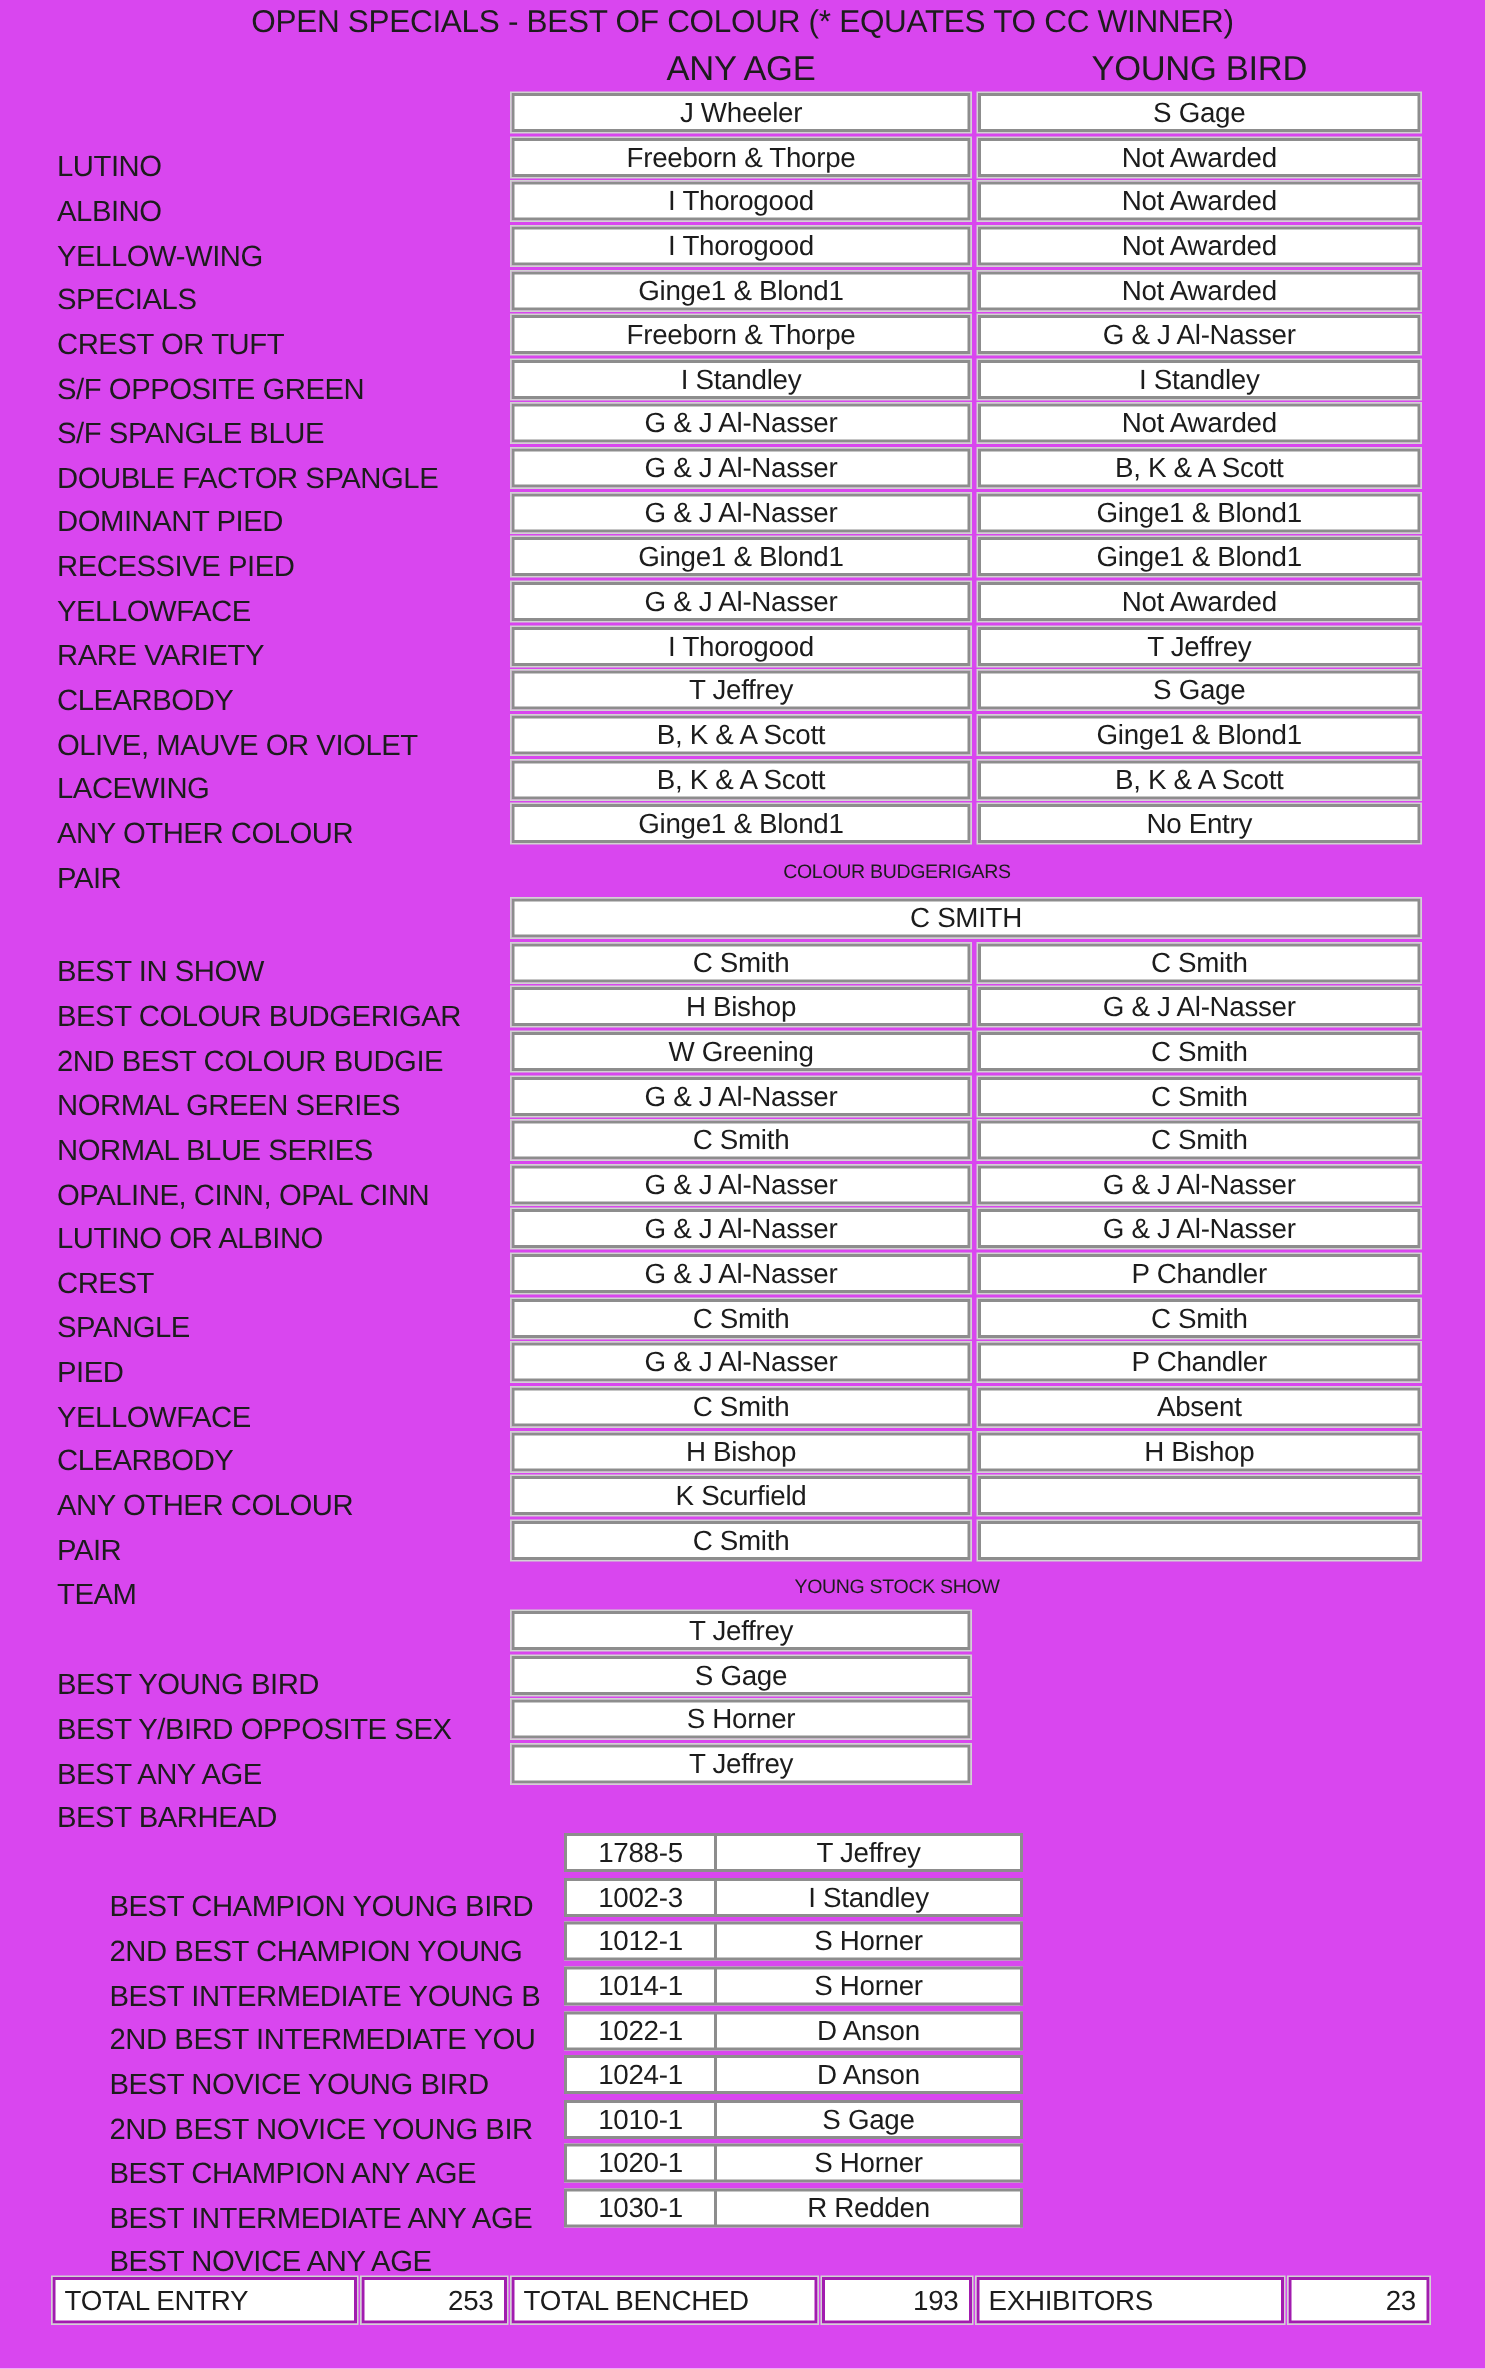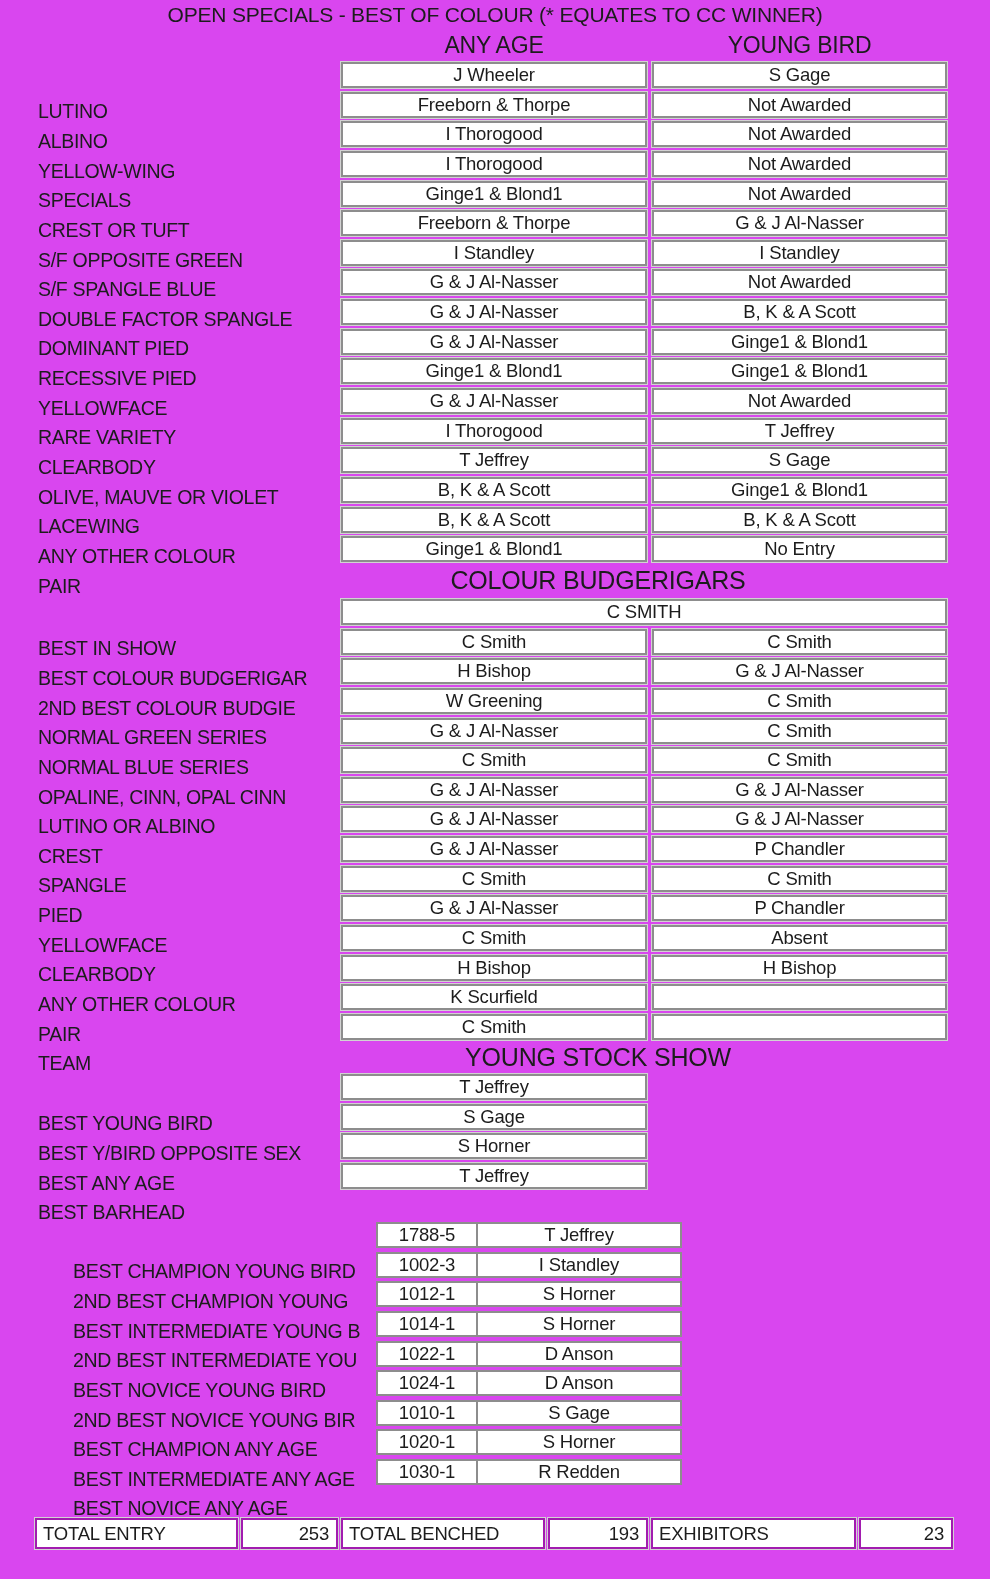--- a/index.html
+++ b/index.html
@@ -12,21 +12,21 @@
     font-size:21px;letter-spacing:-0.2px;white-space:nowrap;
   }
   .colhead{
     position:absolute;top:33px;height:24px;display:flex;align-items:center;justify-content:center;
     font-size:23px;letter-spacing:-0.2px;
   }
   #anyAgeHead{left:341px;width:306px;}
   #youngBirdHead{left:652px;width:295px;}
   .sechead{
     position:absolute;left:205px;width:786px;height:28px;text-align:center;
-    font-size:25px;letter-spacing:-0.2px;display:flex;align-items:center;justify-content:center;
+    font-size:13px;letter-spacing:-0.2px;display:flex;align-items:center;justify-content:center;
   }
   #headCB{top:566px;}
   #headYS{top:1043px;}
   .sec{position:absolute;left:0;width:990px;}
   #secA{top:61px;}
   #secB{top:598px;}
   #secC{top:1073px;}
   #secD{top:1221px;padding-left:35px;}
   .row{position:relative;height:29.65px;}
   .rowlabel{

